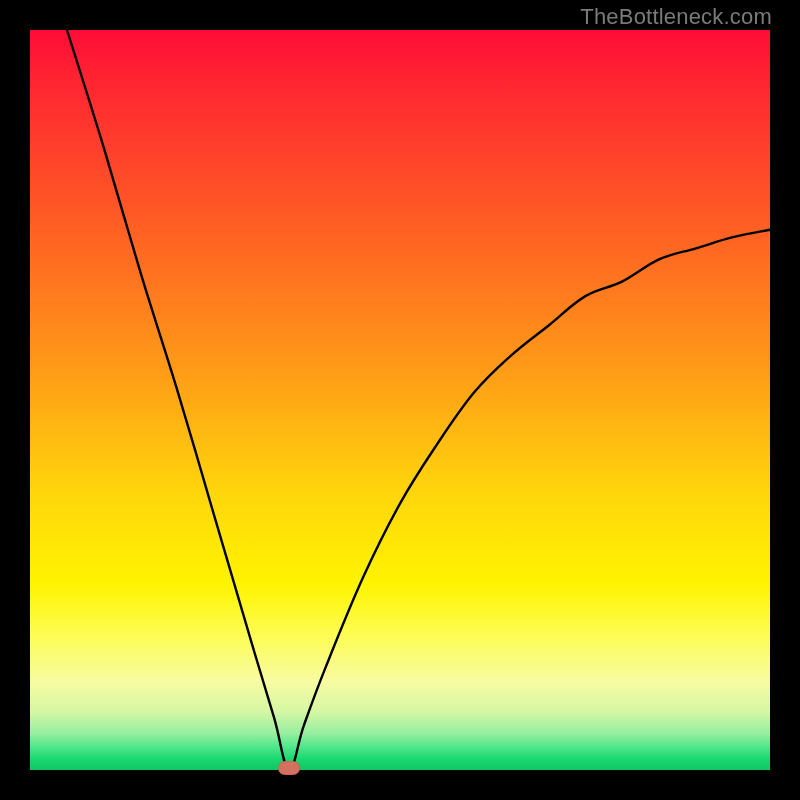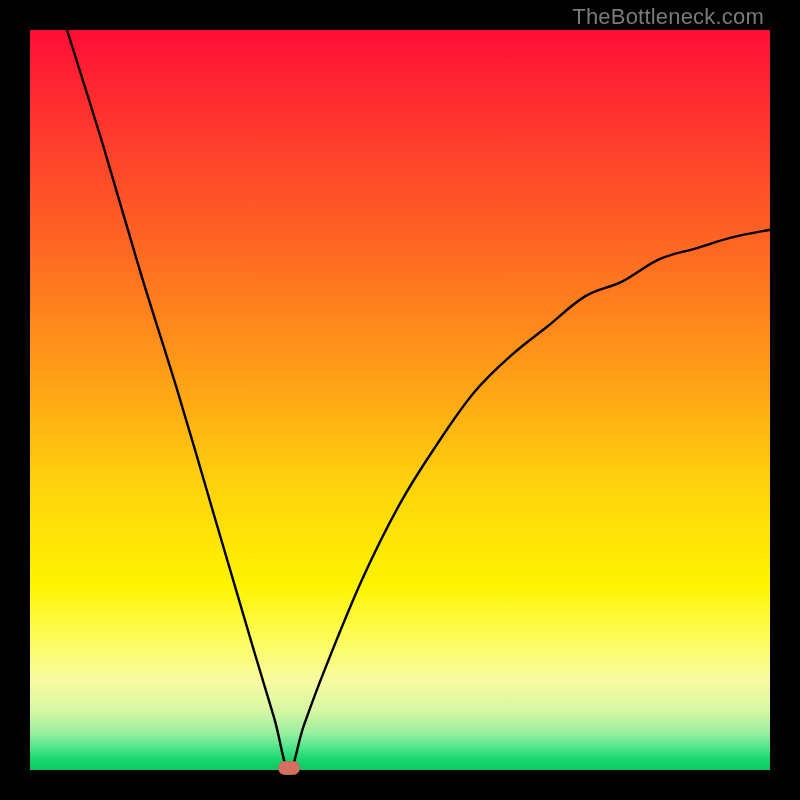--- a/index.html
+++ b/index.html
@@ -37,21 +37,21 @@
       #d6f7a4 92%,
       #98efa0 95%,
       #4de58a 97%,
       #1ad870 98.5%,
       #0fc663 100%
     );
   }
   .attribution {
     position: absolute;
     top: 4px;
-    right: 36px;
+    right: 28px;
     color: #7a7a7a;
     font-size: 22px;
     font-weight: 500;
     letter-spacing: 0.2px;
   }
   svg.curve {
     position: absolute;
     left: 0;
     top: 0;
     width: 740px;

